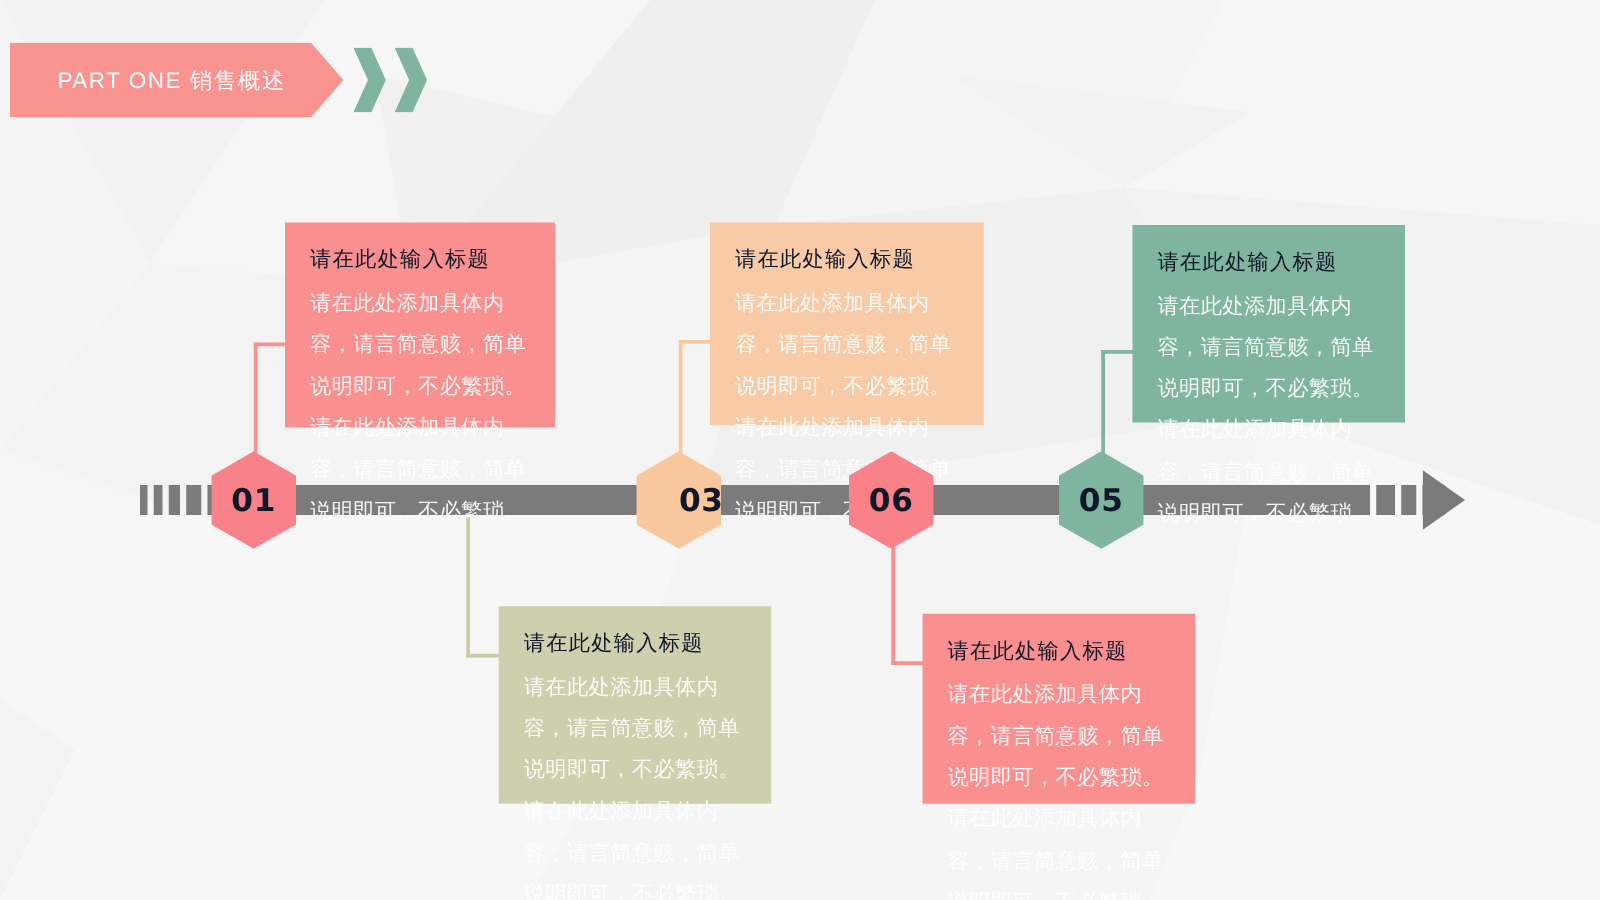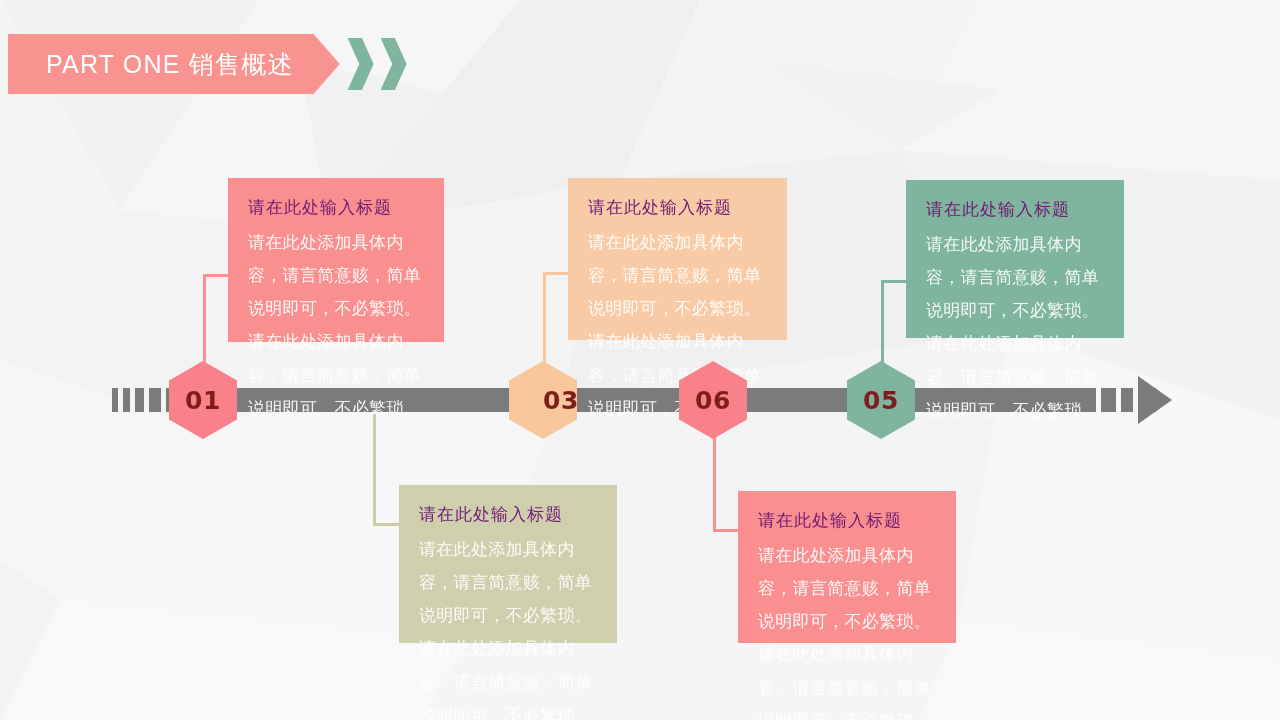--- a/index.html
+++ b/index.html
@@ -29,21 +29,21 @@
   .banner-tag {
     position: relative;
     height: 60px;
     display: flex; align-items: center;
     padding: 0 46px 0 38px;
     background: #F9938F;
     clip-path: polygon(0 0, calc(100% - 26px) 0, 100% 50%, calc(100% - 26px) 100%, 0 100%);
   }
   .banner-text {
     color: #FFFFFF;
-    font-size: 25px;
+    font-size: 18px;
     letter-spacing: 1.2px;
     white-space: nowrap;
     font-weight: 300;
   }
   .chevrons {
     display: flex; align-items: center;
     margin-left: 8px;
     gap: 7px;
   }
   .chevron {
@@ -77,39 +77,39 @@
   }
 
   
   .hex {
     position: absolute;
     width: 68px; height: 78px;
     clip-path: polygon(50% 0%, 100% 25%, 100% 75%, 50% 100%, 0% 75%, 0% 25%);
     display: flex; align-items: center; justify-content: center;
   }
   .hex-label {
-    color: #7f1d1d;
+    color: #0f172a;
     font-size: 25px;
     font-weight: bold;
     letter-spacing: 0.5px;
     font-family: "DejaVu Sans", sans-serif;
   }
 
   
   .connector { position: absolute; }
   .conn-v { position: absolute; width: 3px; }
   .conn-h { position: absolute; height: 3px; }
 
   
   .card {
     position: absolute;
     padding: 18px 20px 16px 20px;
   }
   .card-title {
-    color: #701a75;
+    color: #0f172a;
     font-size: 17px;
     letter-spacing: 1px;
     margin-bottom: 7px;
     white-space: nowrap;
     font-weight: 400;
   }
   .card-body {
     color: #FFFFFF;
     font-size: 17px;
     line-height: 1.95;

